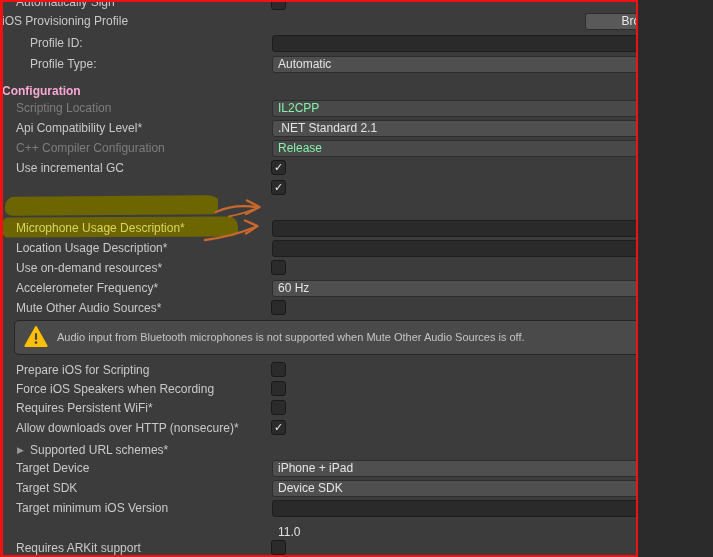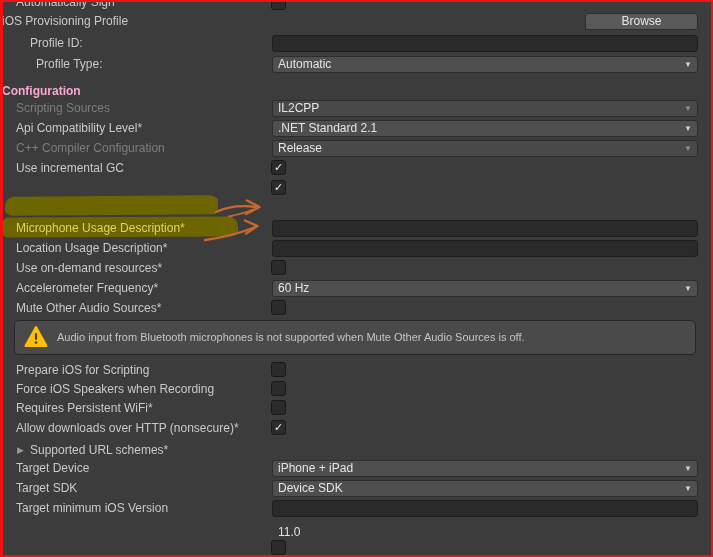--- a/index.html
+++ b/index.html
@@ -1,31 +1,31 @@
 <!DOCTYPE html>
 <html><head>
 <meta charset="utf-8">
 <style>
   html,body{margin:0;padding:0;background:#2b2b2b;}
   #stage{
-    position:relative;width:713px;height:557px;overflow:hidden;
+    position:relative;width:638px;height:557px;overflow:hidden;
     background:#3c3c3c;
     font-family:"Liberation Sans", sans-serif;font-size:12px;
   }
   .row{position:absolute;left:0;right:0;height:17px;}
   .lbl{position:absolute;top:0;line-height:17px;color:#c9c9c9;white-space:nowrap;}
   .lbl.dim{color:#7d7d7d;}
   .lbl.hl{color:#dcd65a;}
   .hdr{position:absolute;left:2px;font-weight:bold;color:#f9a8d4;line-height:16px;}
   .ctl{position:absolute;left:272px;width:424px;height:15px;}
   .dd{background:#4f4f4f;border:1px solid #2d2d2d;border-radius:3px;color:#e4e4e4;}
   .dd .ddv{position:absolute;left:5px;top:0;line-height:15px;white-space:nowrap;}
   .dd .dda{position:absolute;right:5px;top:1px;font-size:8px;line-height:14px;color:#cfcfcf;}
   .dd.dis{background:#494949;}
-  .dd.dis .ddv{color:#e5e5e5;text-align:right;}
+  .dd.dis .ddv{color:#86efac;text-align:right;}
   .dd.dis .dda{color:#8f8f8f;}
   .tf{background:#2a2a2a;border:1px solid #1e1e1e;border-radius:3px;color:#e2e2e2;}
   .tf .tfv{position:absolute;left:5px;top:0;line-height:15px;margin-top:24px;}
   .cb{position:absolute;left:271px;width:13px;height:13px;background:#2b2b2b;
       border:1px solid #191919;border-radius:3px;color:#ececec;
       text-align:center;font-size:11px;line-height:13px;}
   .btn{position:absolute;left:585px;width:111px;height:15px;background:#595959;
       border:1px solid #2d2d2d;border-radius:3px;color:#e6e6e6;text-align:center;line-height:15px;}
   .fold{position:absolute;left:17px;top:0;font-size:9px;color:#999999;line-height:17px;}
   .foldlbl{position:absolute;left:30px;top:0;line-height:17px;color:#c9c9c9;white-space:nowrap;}
@@ -58,31 +58,31 @@
   </div>
 
   <div class="row zrow" style="top:35px">
     <span class="lbl" style="left:30px">Profile ID:</span>
     <span class="ctl tf">
         <span class="tfv"></span>
       </span>
   </div>
 
   <div class="row zrow" style="top:56px">
-    <span class="lbl" style="left:36px">Profile Type:</span>
+    <span class="lbl" style="left:30px">Profile Type:</span>
     <span class="ctl dd">
       <span class="ddv">Automatic</span>
       <span class="dda">▼</span>
     </span>
   </div>
 
   <div class="hdr" style="top:83px">Configuration</div>
 
   <div class="row zrow" style="top:100px">
-    <span class="lbl dim" style="left:16px">Scripting Sources</span>
+    <span class="lbl dim" style="left:16px">Scripting Location</span>
     <span class="ctl dd dis">
       <span class="ddv">IL2CPP</span>
       <span class="dda">▼</span>
     </span>
   </div>
 
   <div class="row zrow" style="top:120px">
     <span class="lbl" style="left:16px">Api Compatibility Level*</span>
     <span class="ctl dd">
       <span class="ddv">.NET Standard 2.1</span>
@@ -192,20 +192,21 @@
 
   <div class="row zrow" style="top:500px">
     <span class="lbl" style="left:16px">Target minimum iOS Version</span>
     <span class="ctl tf">
         <span class="tfv">11.0</span>
       </span>
   </div>
 
 
   <div class="row zrow" style="top:540px">
+    <span class="lbl" style="left:16px">Requires ARKit support</span>
     <span class="cb"></span>
   </div>
 
   <svg id="arrows" width="713" height="557" viewBox="0 0 713 557">
     <g stroke="#c9682c" stroke-width="2.4" fill="none" stroke-linecap="round" stroke-linejoin="round">
       <path d="M216 212 C 228 206.5, 242 205, 256 207"></path>
       <path d="M247 200.5 L259.5 207 L246 214"></path>
       <path d="M229 216.5 C 239 214.5, 247 212, 253 209.5" stroke-width="1.8"></path>
       <path d="M205 240 C 222 238, 240 233, 255.5 227"></path>
       <path d="M245 220.5 L257.5 226 L246 233.5"></path>

